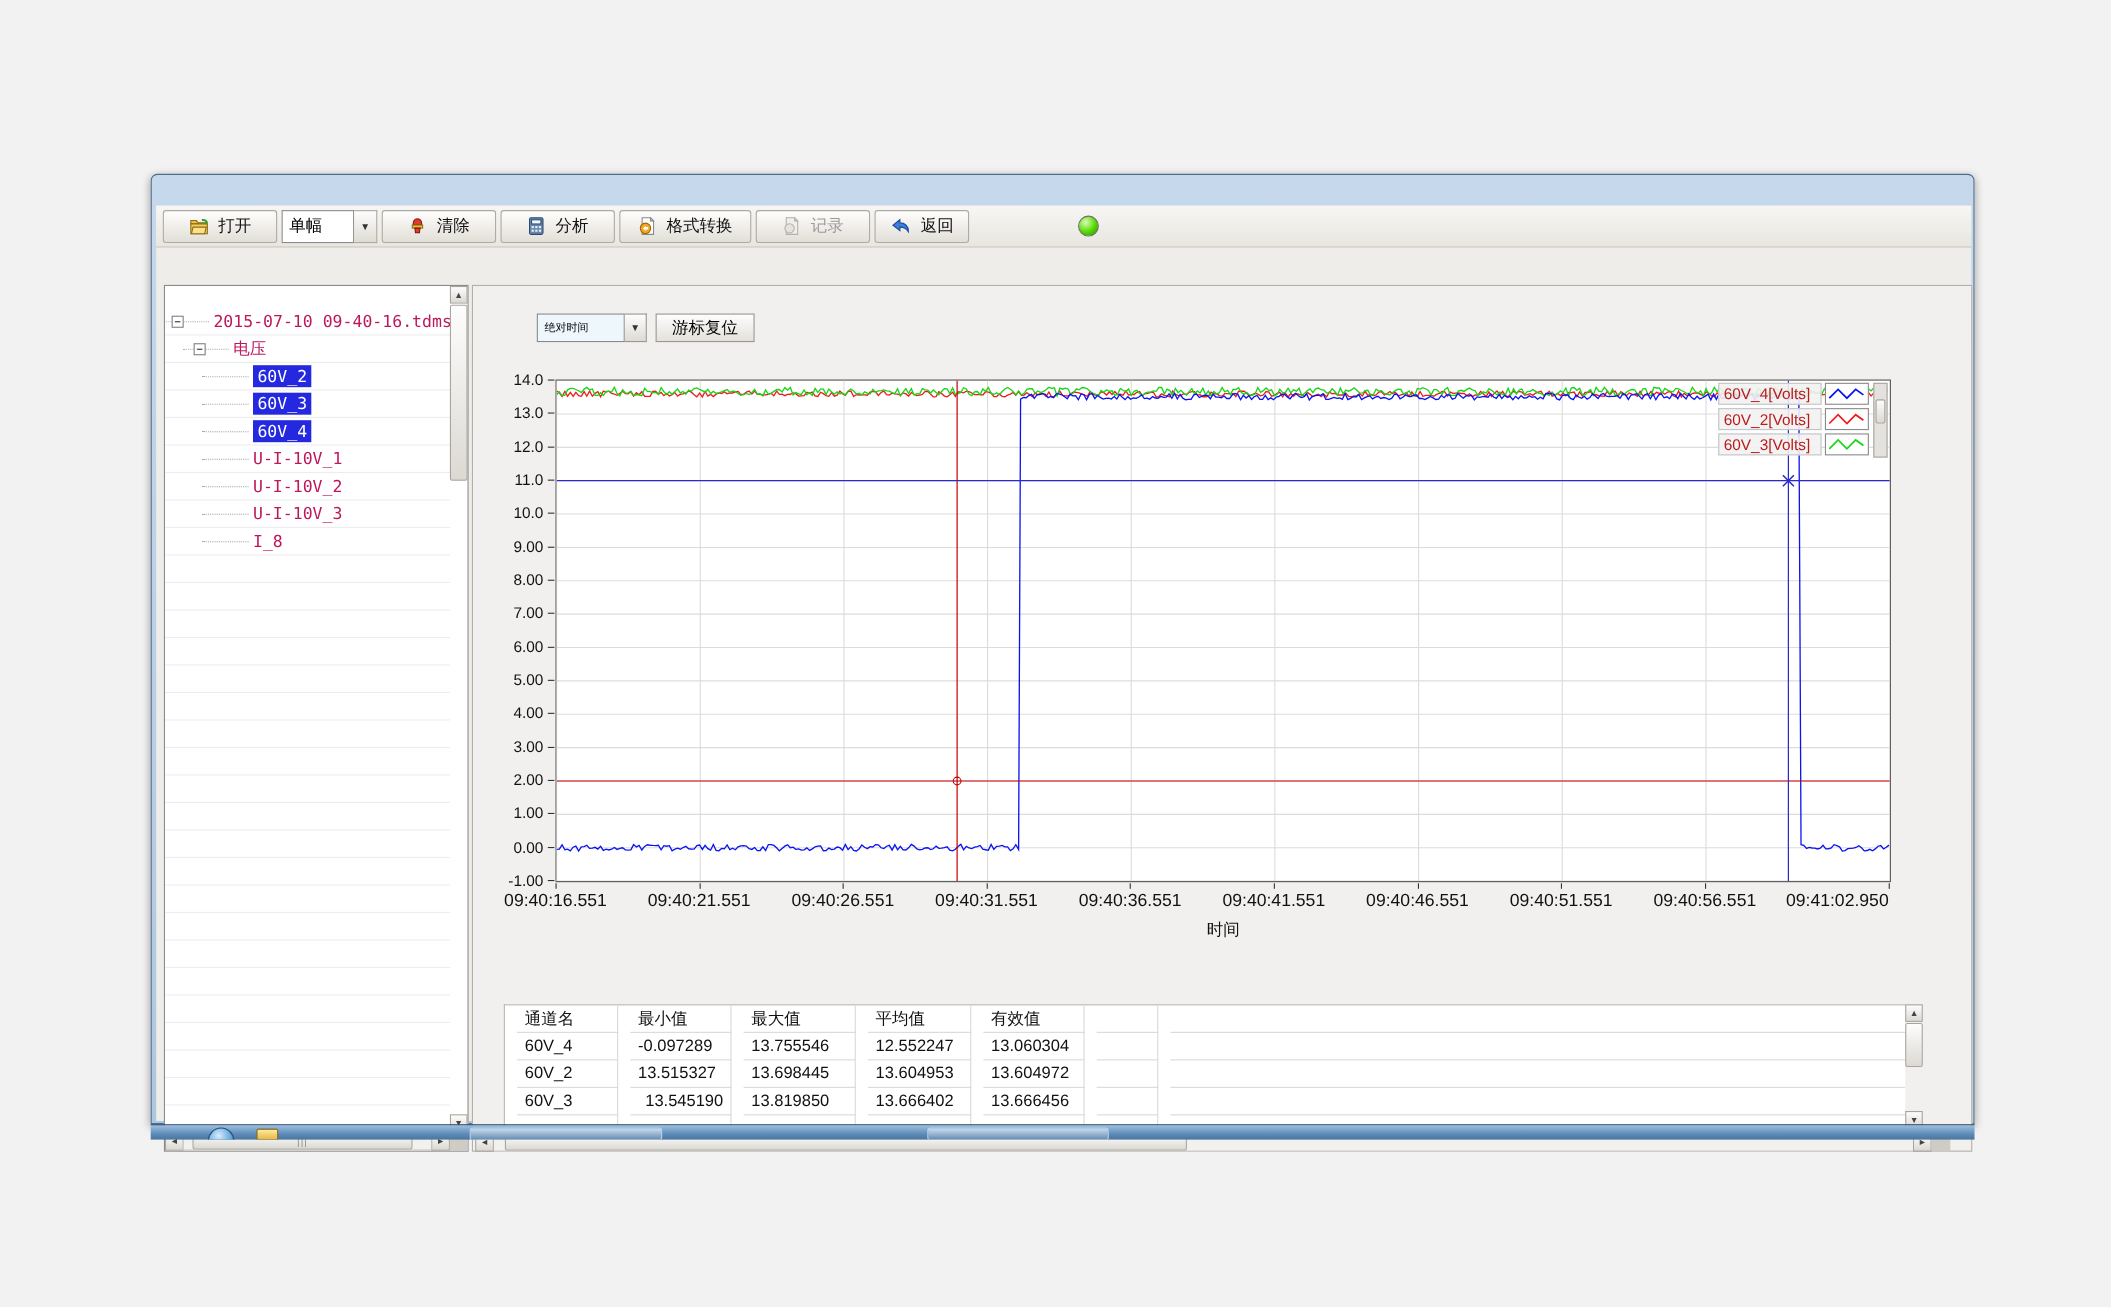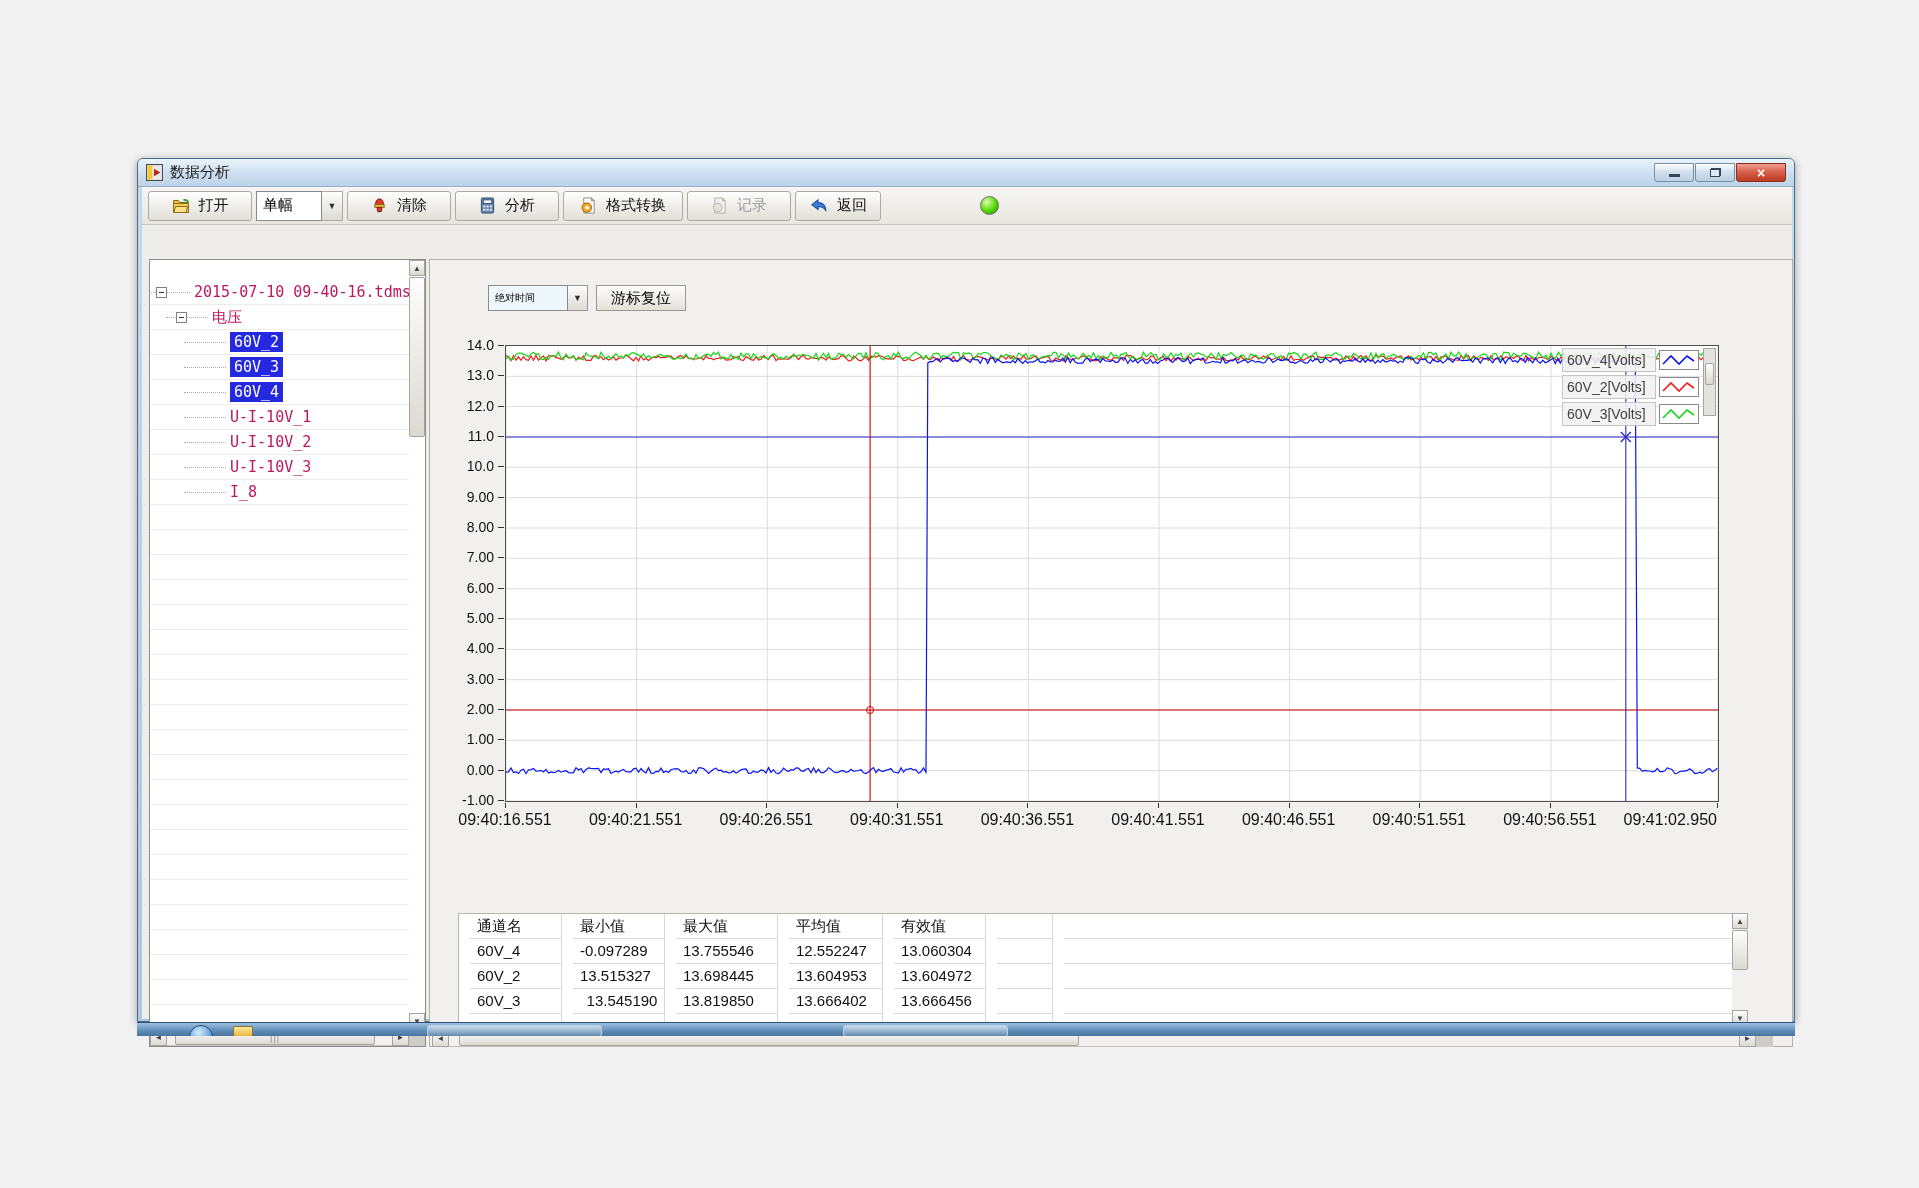--- a/index.html
+++ b/index.html
@@ -76,22 +76,22 @@
   .plot { position:absolute; left:75px; top:85px; width:1214px; height:457px; background:#fff; border:1px solid #4f4f4f; }
   .ytick-label { position:absolute; width:60px; text-align:right; font-size:14px; color:#111; }
   .ytick-mark { position:absolute; width:6px; height:1px; background:#333; }
   .xtick-mark { position:absolute; width:1px; height:5px; background:#333; }
   .xtick-label { position:absolute; font-size:16px; color:#111; white-space:nowrap; }
   .xaxis-title { position:absolute; left:75px; top:576px; width:1214px; text-align:center; font-size:15px; color:#111; }
 
   .legend { position:absolute; left:1132px; top:88px; display:flex; gap:4px; }
   .legend-rows { display:flex; flex-direction:column; gap:3px; }
   .legend-row { display:flex; gap:3px; align-items:center; }
-  .legend-label { min-width:94px; height:20px; font-size:14px; color:#404040; background:rgba(242,242,242,.9);
-    border:1px solid #c4c4c4; display:flex; align-items:center; padding:11px 4px; }
+  .legend-label { min-width:94px; height:20px; font-size:14px; color:#b91c1c; background:rgba(242,242,242,.9);
+    border:1px solid #c4c4c4; display:flex; align-items:center; padding:1px 4px; }
   .legend-swatch { width:40px; height:20px; background:#fff; border:1px solid #8a8a8a; }
   .legend-scroll { width:13px; height:68px; background:#e4e2de; border:1px solid #a8a5a0; position:relative; }
   .legend-scroll .sb-thumb { position:absolute; left:1px; right:1px; top:14px; height:22px; }
 
   
   .stats-table { position:absolute; left:28px; top:653px; width:1274px; height:113px; background:#fff;
     border-top:1px solid #b9b6b0; border-left:1px solid #b9b6b0; font-size:15px; color:#111; overflow:hidden; }
   .t-row { display:flex; height:25px; }
   .t-row.partial { height:12px; }
   .t-cell { border-right:1px solid #d9d9d9; border-bottom:1px solid #d9d9d9; padding:3px 0 0 7px; white-space:nowrap; overflow:hidden;margin-left:11px; }
@@ -114,41 +114,20 @@
 
   svg { display:block; }
 </style>
 </head>
 <body>
 
 <div class="screen">
 
   <div class="window">
 
-    <div class="titlebar">
-      <span>
-        <svg width="17" height="17" viewBox="0 0 16 16">
-            <rect x="0.5" y="0.5" width="15" height="15" fill="#e9e9e9" stroke="#4a4a4a"></rect>
-            <rect x="1.5" y="1.5" width="4.5" height="13" fill="#f2c832"></rect>
-            <path d="M7.5 4.5l6 3.5-6 3.5z" fill="#b32424"></path>
-          </svg>
-      </span>
-      <span class="title">数据分析</span>
-      <div class="winbtns">
-        <div class="winbtn">
-            <div class="minbar"></div>
-          </div>
-        <div class="winbtn">
-            <div class="restore-glyph"></div>
-          </div>
-        <div class="winbtn close">
-            <span class="closex">×</span>
-          </div>
-      </div>
-    </div>
 
     <div class="client">
 
       <div class="toolbar">
         <div class="tbtn" style="width:104px">
           <span>
               <svg width="18" height="18" viewBox="0 0 18 18">
                 <path d="M1.5 6.5v-3h5l1.5 2h7v1z" fill="#f0bd3a" stroke="#8a6d1a"></path>
                 <path d="M1.5 6.5h15v9h-15z" fill="#f7ce57" stroke="#8a6d1a"></path>
                 <path d="M3.5 9.5h12l-1.5 6h-12z" fill="#ffe08a" stroke="#8a6d1a"></path>
@@ -395,20 +374,21 @@
             <div class="xtick-label" style="top: 551px; left: 728.031px; transform: translateX(-50%);">09:40:41.551</div>
             <div class="xtick-mark" style="left: 858.638px; top: 543px;"></div>
             <div class="xtick-label" style="top: 551px; left: 858.638px; transform: translateX(-50%);">09:40:46.551</div>
             <div class="xtick-mark" style="left: 989.244px; top: 543px;"></div>
             <div class="xtick-label" style="top: 551px; left: 989.244px; transform: translateX(-50%);">09:40:51.551</div>
             <div class="xtick-mark" style="left: 1119.85px; top: 543px;"></div>
             <div class="xtick-label" style="top: 551px; left: 1119.85px; transform: translateX(-50%);">09:40:56.551</div>
             <div class="xtick-mark" style="left: 1287px; top: 543px;"></div>
             <div class="xtick-label" style="top: 551px; left: 1287px; transform: translateX(-100%);">09:41:02.950</div>
           </div>
+        <div class="xaxis-title">时间</div>
 
         <div class="legend">
           <div class="legend-rows" id="legend-rows">
               <div class="legend-row">
                 <div class="legend-label">60V_4[Volts]</div>
                 <div class="legend-swatch">
                   <svg width="38" height="18" viewBox="0 0 38 18">
                     <polyline points="3,13 11,5 19,13 27,5 34,10" fill="none" stroke="#0b14ef" stroke-width="1.6"></polyline>
                   </svg>
                 </div>

